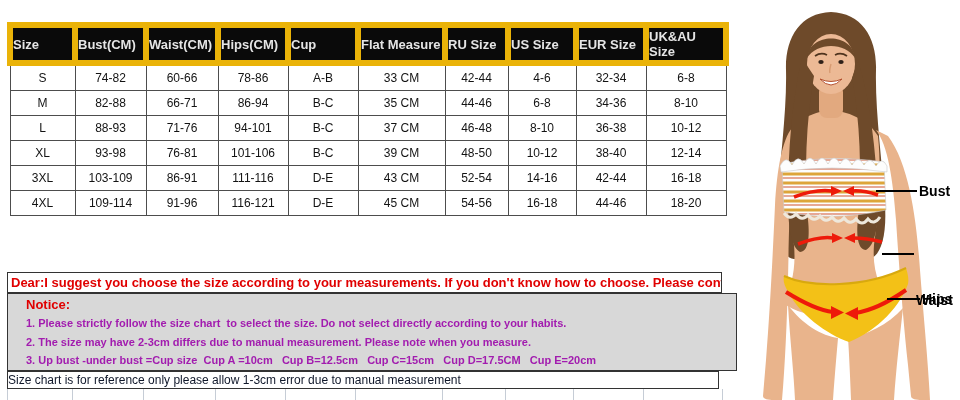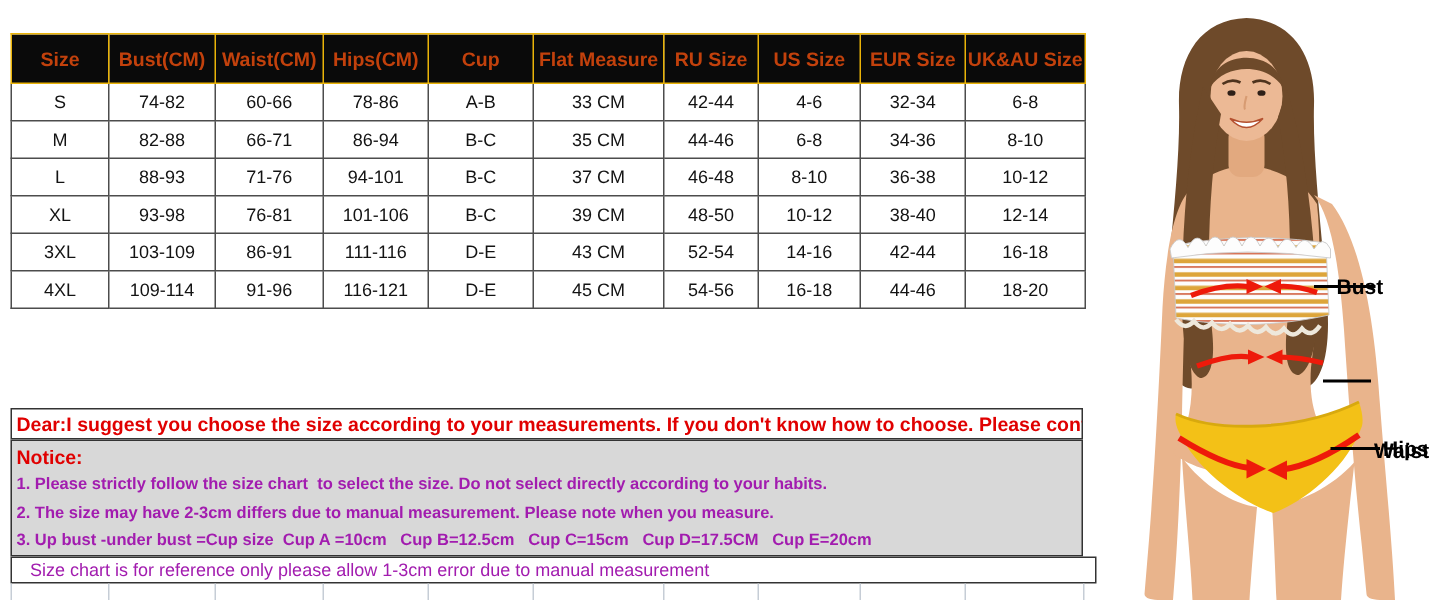--- a/index.html
+++ b/index.html
@@ -2,43 +2,43 @@
 <html><head>
 <meta charset="utf-8">
 <style>
   html,body{margin:0;padding:0;background:#fff;}
   .canvas{position:relative;width:960px;height:400px;background:#fff;overflow:hidden;
           font-family:"Liberation Sans","DejaVu Sans",sans-serif;}
 
   
   table.size-table{position:absolute;left:7px;top:22px;width:716px;
                    border-collapse:collapse;table-layout:fixed;}
-  table.size-table th{background:#0a0a0a;color:#c2410c;font-weight:bold;font-size:13px;
-                      height:32px;border:1px solid #eab308;text-align:center;padding:0;}
+  table.size-table th{background:#0a0a0a;color:#e5e5e5;font-weight:bold;font-size:13px;
+                      height:32px;border:6px solid #eab308;text-align:left;padding:0;}
   table.size-table td{border:1px solid #4d4d4d;font-size:12px;color:#131313;
                       text-align:center;height:24px;padding:0;background:#fff;}
 
   
   .dear-box{position:absolute;left:7px;top:272px;width:710px;height:19px;
             border:1px solid #333;background:#fff;color:#e00000;font-weight:bold;
             font-size:13px;line-height:19px;padding-left:3px;white-space:nowrap;overflow:hidden;}
   .notice-box{position:absolute;left:7px;top:293px;width:710px;height:76px;
-              border:1px solid #333;background:#d8d8d8;padding-left:3px;box-sizing:content-box;}
+              border:1px solid #333;background:#d8d8d8;padding-left:18px;box-sizing:content-box;}
   .notice-title{color:#e00000;font-weight:bold;font-size:13px;line-height:19px;margin-top:1px;}
   .notice-line{color:#a21caf;font-weight:bold;font-size:11px;line-height:18.5px;
                white-space:pre;overflow:hidden;}
   .disclaimer-box{position:absolute;left:7px;top:371px;width:710px;height:16px;
-                  border:1px solid #333;background:#fff;color:#a21caf;font-size:12px;
-                  line-height:16px;padding-left:12px;white-space:nowrap;overflow:hidden;}
+                  border:1px solid #333;background:#fff;color:#0f172a;font-size:12px;
+                  line-height:16px;padding-left:0;white-space:nowrap;overflow:hidden;}
   .grid-stub{position:absolute;top:389px;width:1px;height:11px;background:#c6cdd6;}
 
   
   .figure-wrap{position:absolute;left:730px;top:0;width:230px;height:400px;}
   .fig-label{position:absolute;color:#000;font-weight:bold;font-size:14px;line-height:14px;}
-  .label-bust{left:891px;top:184px;text-align:center;}
+  .label-bust{left:919px;top:184px;text-align:center;}
   .label-waist{left:916px;top:247px;margin-top:46px;}
   .label-hips{left:922px;top:292px;}
 </style>
 </head>
 <body>
 
 <div class="canvas">
 
   <table class="size-table">
     <colgroup>

